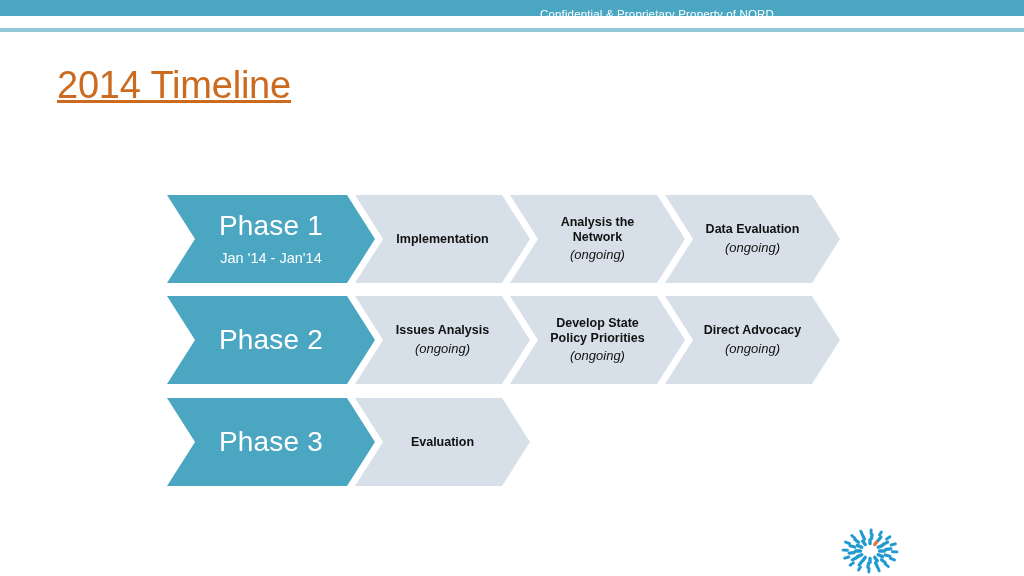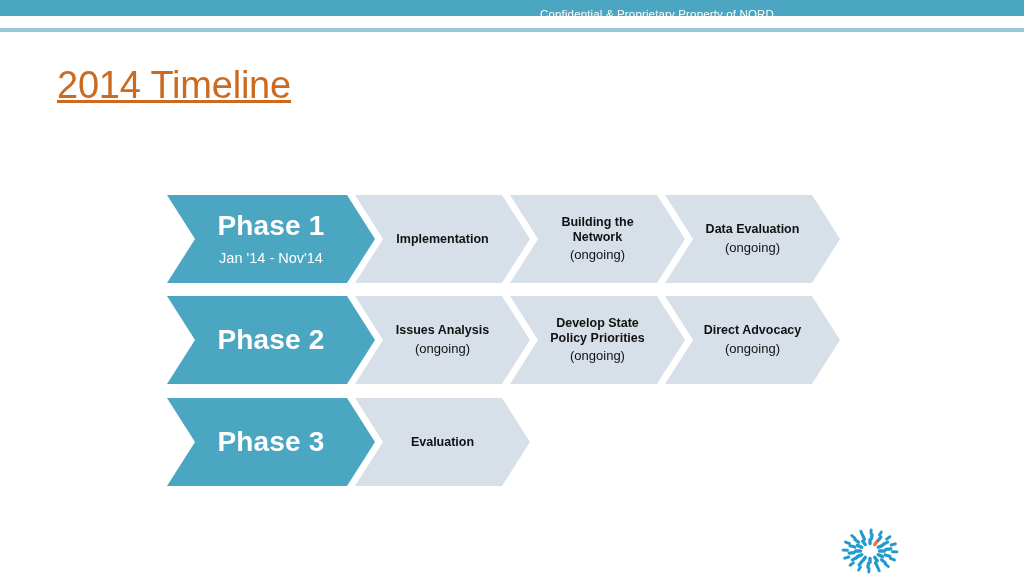--- a/index.html
+++ b/index.html
@@ -92,21 +92,21 @@
     color: #ffffff;
   }
   .chev.step {
     background: #d7e0e8;
     color: #1b1b1b;
   }
 
   .phase-label {
     font-size: 28px;
     line-height: 1.05;
-    font-weight: 700;
+    font-weight: 400;
     color: #ffffff;
     letter-spacing: 0.2px;
     white-space: nowrap;
   }
   .phase-sub {
     font-size: 14.5px;
     line-height: 1.2;
     color: #ffffff;
     margin-top: 9px;
     white-space: nowrap;
@@ -118,20 +118,21 @@
     line-height: 1.18;
     color: #111111;
     white-space: pre-line;
   }
   .step-sub {
     font-size: 13px;
     font-weight: normal;
     line-height: 1.2;
     color: #111111;
     margin-top: 3px;
+    font-style: italic;
   }
   .step-inner { padding: 0 6px; }
 
   
   .logo {
     position: absolute;
     left: 833px;
     top: 526px;
     width: 74px;
     height: 50px;
@@ -144,30 +145,30 @@
   <div class="confidential-text">Confidential &amp; Proprietary Property of NORD</div>
 </div>
 <div class="top-banner-underline"></div>
 
 <div class="slide-title">2014 Timeline</div>
 
 <div class="timeline" id="timeline-root">
     <div class="phase-row row-1" style="top: 195px;">
       <div class="chev head" style="left: 0px; width: 208px;">
         <div class="phase-label">Phase 1</div>
-        <div class="phase-sub">Jan '14 - Nov'14</div>
+        <div class="phase-sub">Jan '14 - Jan'14</div>
       </div>
       <div class="chev step" style="left: 188px; width: 175px;">
         <div class="step-inner">
           <div class="step-title">Implementation</div>
         </div>
       </div>
       <div class="chev step" style="left: 343px; width: 175px;">
         <div class="step-inner">
-          <div class="step-title">Building the
+          <div class="step-title">Analysis the
 Network</div>
           <div class="step-sub">(ongoing)</div>
         </div>
       </div>
       <div class="chev step" style="left: 498px; width: 175px;">
         <div class="step-inner">
           <div class="step-title">Data Evaluation</div>
           <div class="step-sub">(ongoing)</div>
         </div>
       </div>

